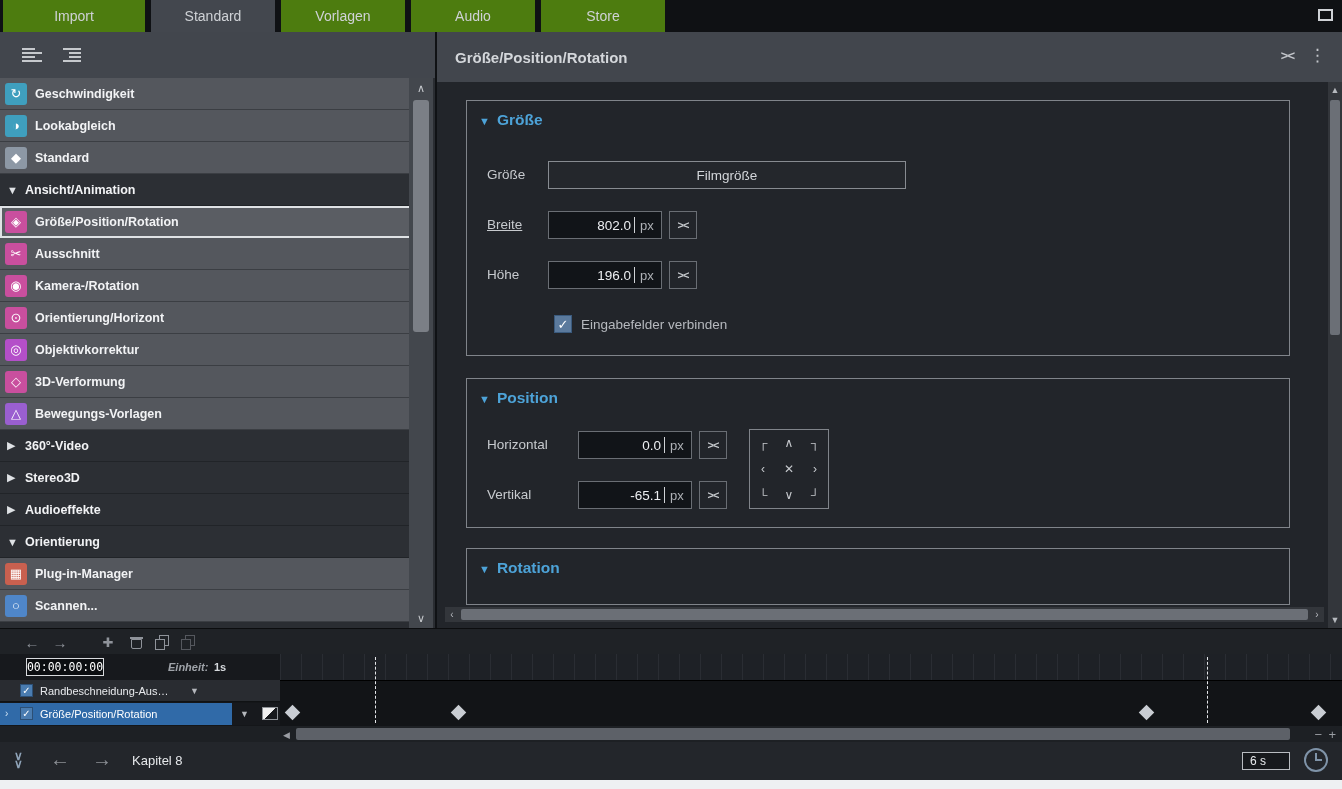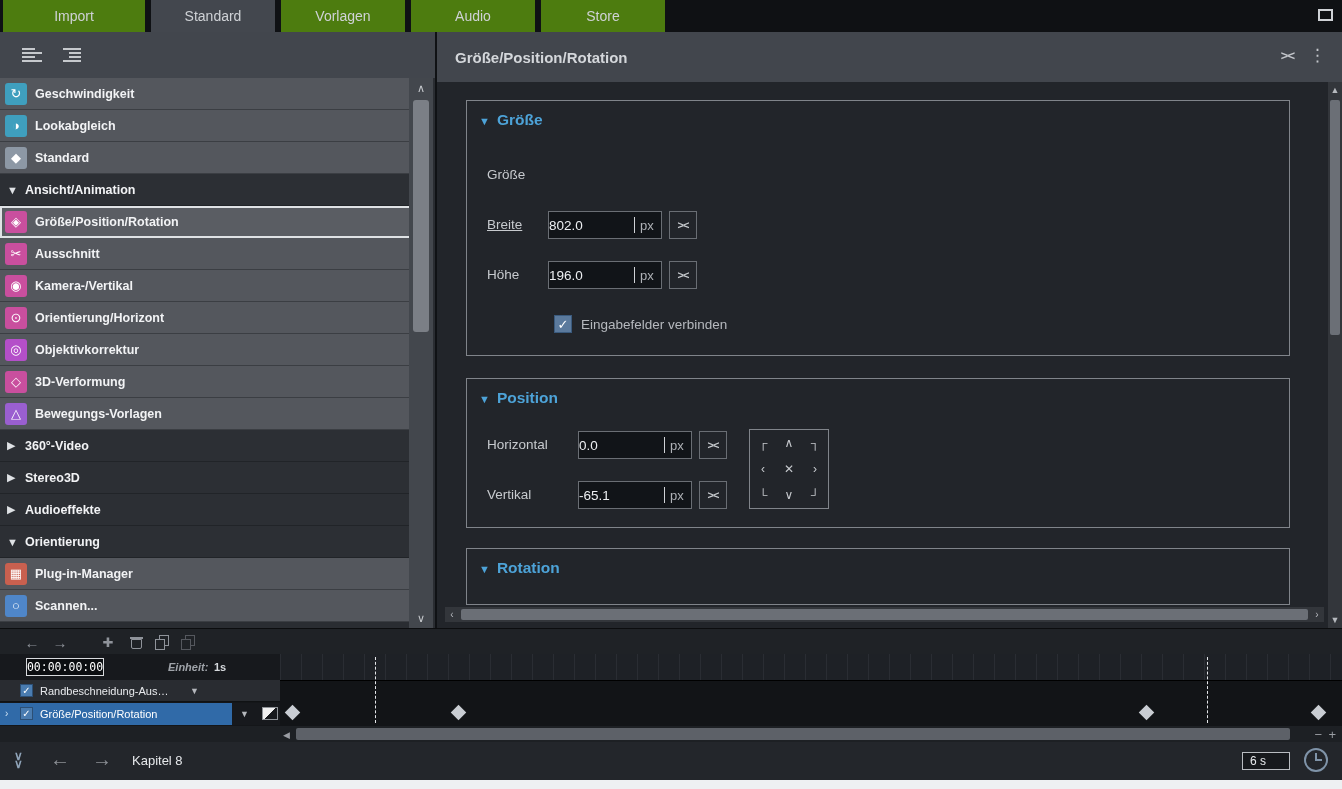--- a/index.html
+++ b/index.html
@@ -39,21 +39,21 @@
   .panel-content { position:absolute; top:50px; left:0; right:14px; bottom:0; overflow:hidden; }
   .sec { position:absolute; left:29px; width:824px; border:1px solid #80848a; }
   #sec-size { top:18px; height:256px; }
   #sec-pos  { top:296px; height:150px; }
   #sec-rot  { top:466px; height:57px; overflow:hidden; }
   .sec-title { position:absolute; left:12px; top:10px; color:#4da3d8; font-size:15.5px; font-weight:bold; }
   .sec-title .caret { font-size:11px; margin-right:7px; }
   .flabel { position:absolute; color:#c7cace; font-size:13.5px; white-space:nowrap; }
   .btn { position:absolute; height:28px; background:#24272c; border:1px solid #878b91; color:#d3d6da; font-size:13.5px; display:flex; align-items:center; justify-content:center; cursor:default; }
   .num-input { position:absolute; width:114px; height:28px; background:#111418; border:1px solid #6a6e74; display:flex; align-items:center; }
-  .num-input .num { flex:1; text-align:left; color:#eceef1; font-size:13.5px; }
+  .num-input .num { flex:1; text-align:right; color:#eceef1; font-size:13.5px; }
   .num-input .cursor { width:1px; height:16px; background:#cfd2d6; margin-left:3px; flex:none; }
   .num-input .unit { width:26px; color:#aeb1b6; font-size:13px; padding-left:5px; flex:none; }
   .reset-btn { position:absolute; width:28px; height:28px; background:#22252a; border:1px solid #6a6e74; color:#c7cace; display:flex; align-items:center; justify-content:center; font-size:11px; font-weight:bold; letter-spacing:-1px; }
   .checkbox { position:absolute; width:18px; height:18px; background:#5b7a9d; border:1px solid #3a5a7d; color:#fff; display:flex; align-items:center; justify-content:center; font-size:13px; }
   .dpad { position:absolute; left:282px; top:50px; width:80px; height:80px; border:1px solid #80848a; display:grid; grid-template-columns:repeat(3,1fr); grid-template-rows:repeat(3,1fr); }
   .dpad span { display:flex; align-items:center; justify-content:center; color:#c7cace; font-size:12px; }
   .hscroll { position:absolute; left:8px; right:4px; bottom:6px; height:15px; background:#33363b; }
   .hscroll .thumb { position:absolute; left:16px; right:16px; top:2px; bottom:2px; background:#6b6f76; border-radius:2px; }
   .hscroll .arr { position:absolute; top:0; width:14px; height:100%; color:#b6b9be; display:flex; align-items:center; justify-content:center; font-size:10px; }
   .vscroll-right { position:absolute; right:0; top:50px; bottom:0; width:14px; background:#33363b; }
@@ -167,21 +167,21 @@
       <div class="fx-row item selected">
         <span class="fx-icon" style="background: rgb(201, 79, 158);">◈</span>
         <span class="fx-label">Größe/Position/Rotation</span>
       </div>
       <div class="fx-row item">
         <span class="fx-icon" style="background: rgb(201, 79, 158);">✂</span>
         <span class="fx-label">Ausschnitt</span>
       </div>
       <div class="fx-row item">
         <span class="fx-icon" style="background: rgb(201, 79, 158);">◉</span>
-        <span class="fx-label">Kamera-/Vertikal</span>
+        <span class="fx-label">Kamera-/Rotation</span>
       </div>
       <div class="fx-row item">
         <span class="fx-icon" style="background: rgb(201, 79, 158);">⊙</span>
         <span class="fx-label">Orientierung/Horizont</span>
       </div>
       <div class="fx-row item">
         <span class="fx-icon" style="background: rgb(180, 79, 201);">◎</span>
         <span class="fx-label">Objektivkorrektur</span>
       </div>
       <div class="fx-row item">
@@ -230,20 +230,21 @@
     <span class="hdr-reset">&gt;&lt;</span>
     <span class="hdr-kebab">⋮</span>
   </div>
   <div class="panel-content">
 
     <div class="sec" id="sec-size">
       <div class="sec-title">
         <span class="caret">▼</span><span>Größe</span>
       </div>
       <div class="flabel" style="left:20px; top:66px;">Größe</div>
+      <div class="btn" style="left:81px; top:60px; width:358px;">Filmgröße</div>
 
       <div class="flabel" style="left:20px; top:116px;text-decoration:underline;">Breite</div>
       <div class="num-input" style="left:81px; top:110px;">
         <span class="num">802.0</span>
         <span class="cursor"></span>
         <span class="unit">px</span>
       </div>
       <div class="reset-btn" style="left:202px; top:110px;">&gt;&lt;</div>
 
       <div class="flabel" style="left:20px; top:166px;">Höhe</div>

